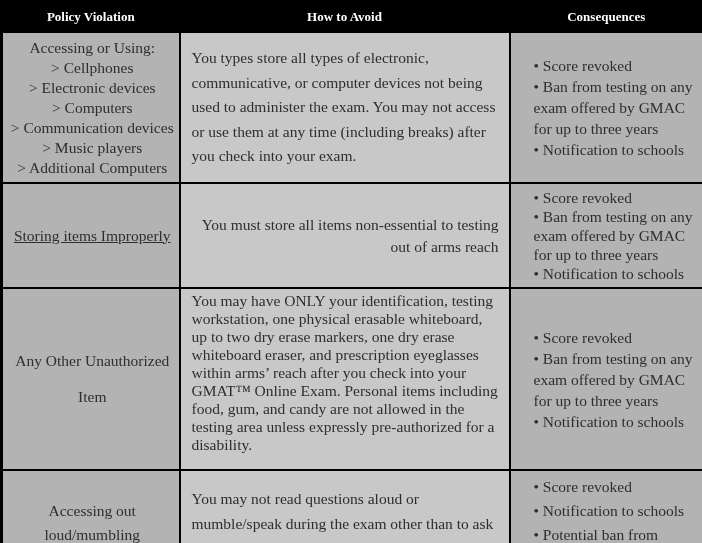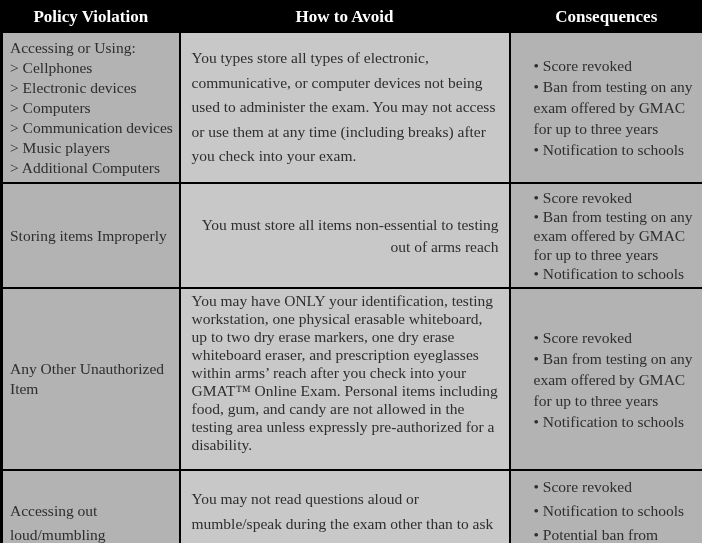--- a/index.html
+++ b/index.html
@@ -18,51 +18,51 @@
     border: 3px solid #000;
     font-size: 15.5px;
   }
   col.c1 { width: 178px; }
   col.c2 { width: 330px; }
   col.c3 { width: 194px; }
   th {
     background: #000000;
     color: #ffffff;
     font-weight: bold;
-    font-size: 17px;
+    font-size: 13px;
     height: 24px;
     border: 2px solid #000;
     text-align: center;
     vertical-align: middle;
     padding: 2px 0;
   }
   td {
     border: 2px solid #000;
     vertical-align: middle;
     padding: 4px 8px;
     overflow: hidden;
   }
   td.side { background: #b3b3b3; }
   td.mid  { background: #c8c8c8; }
-  td.c1pad { padding-left: 7px; padding-right: 4px; }
+  td.c1pad { padding-left: 7px; padding-right: 4px; text-align: center; }
   td.c2pad { padding-left: 11px; padding-right: 10px; }
   td.c3pad { padding-left: 23px; padding-right: 4px; }
 
   tr.r1 { height: 140px; }
   tr.r2 { height: 96px; }
   tr.r3 { height: 182px; }
   tr.r4 { height: 95px; }
 
   .r1c1 { vertical-align: top; padding-top: 5px; line-height: 20px; }
   .r1c2 { line-height: 24.5px; }
   .r1c3 { line-height: 21px; }
-  .r2c1 { line-height: 20px; }
+  .r2c1 { line-height: 20px; text-decoration: underline; }
   .r2c2 { line-height: 22px; text-align: right; }
   .r2c3 { line-height: 19px; }
-  .r3c1 { line-height: 20px; margin-top: 32px; }
+  .r3c1 { line-height: 36px; margin-top: 32px; }
   .r3c2 { line-height: 18px; padding-top: 2px; padding-bottom: 14px; }
   .r3c3 { line-height: 21px; }
   .r4c1 { line-height: 24px; }
   .r4c2 { line-height: 25px; }
   .r4c3 { line-height: 24px; }
 
   .bold { font-weight: normal; }
   .line { display: block; }
 </style>
 </head>

